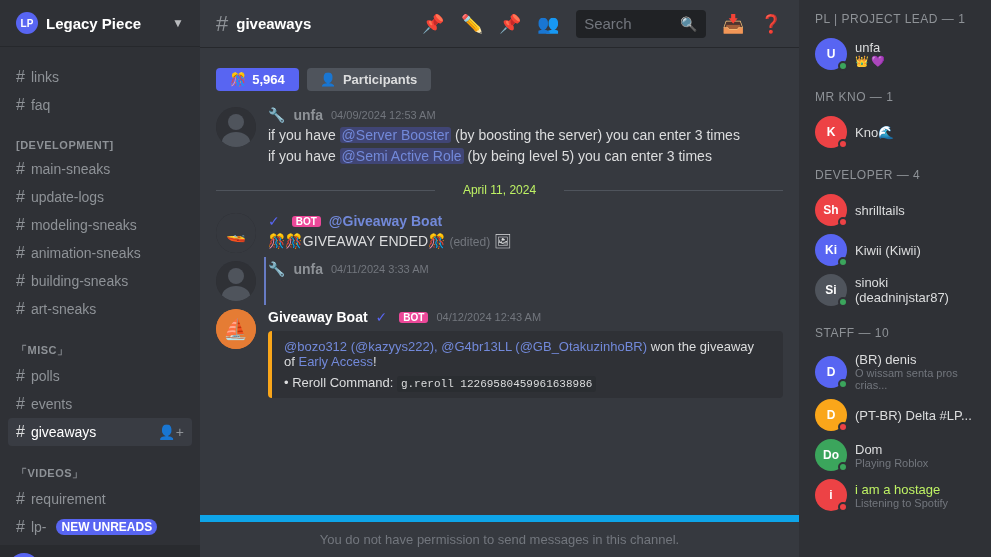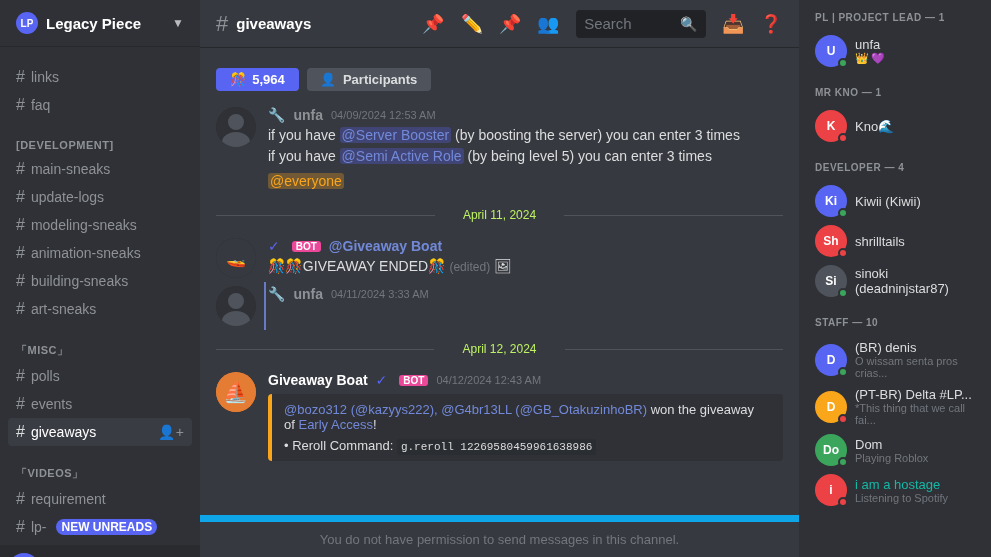--- a/index.html
+++ b/index.html
@@ -293,22 +293,22 @@
       width: 192px;
       background: #2f3136;
       overflow-y: auto;
       flex-shrink: 0;
       padding: 12px 8px;
     }
     .members-section {
       margin-bottom: 16px;
     }
     .members-section-label {
-      font-size: 10px;
-      font-weight: 700;
+      font-size: 12px;
+      font-weight: 400;
       text-transform: uppercase;
       color: #8e9297;
       padding: 0 8px;
       margin-bottom: 8px;
       letter-spacing: 0.5px;
     }
     .member-item {
       display: flex;
       align-items: center;
       gap: 8px;
@@ -474,23 +474,20 @@
       <div class="msg-body">
         <div class="msg-header">
           <span style="color:#5865f2;font-size:14px;">🔧</span>
           <span class="msg-author gray">unfa</span>
           <span class="msg-timestamp">04/09/2024 12:53 AM</span>
         </div>
         <div class="msg-text">
           if you have <span class="mention">@Server Booster</span> (by boosting the server) you can enter 3 times<br>
           if you have <span class="mention">@Semi Active Role</span> (by being level 5) you can enter 3 times
         </div>
-        <div class="msg-text" style="margin-top:4px;">
-          <span class="mention everyone">@everyone</span>
-        </div>
       </div>
     </div>
 
     <div class="date-divider">
       <div class="date-line"></div>
       <span>April 11, 2024</span>
       <div class="date-line"></div>
     </div>
 
     <div class="message-group">
@@ -523,25 +520,20 @@
       </div>
       <div class="msg-body">
         <div class="msg-header">
           <span style="color:#5865f2;font-size:14px;">🔧</span>
           <span class="msg-author gray">unfa</span>
           <span class="msg-timestamp">04/11/2024 3:33 AM</span>
         </div>
       </div>
     </div>
 
-    <div class="date-divider">
-      <div class="date-line"></div>
-      <span>April 12, 2024</span>
-      <div class="date-line"></div>
-    </div>
 
     <div class="message-group">
       <div class="avatar orange">
         <svg width="40" height="40" viewBox="0 0 40 40">
             <circle cx="20" cy="20" r="20" fill="#e57c34"></circle>
             <text x="20" y="27" text-anchor="middle" fill="#fff" font-size="20">⛵</text>
           </svg>
       </div>
       <div class="msg-body">
         <div class="msg-header">
@@ -602,40 +594,40 @@
       <div class="member-info">
         <span class="member-name">Kno🌊</span>
       </div>
     </div>
   </div>
 
   <div class="members-section">
     <div class="members-section-label">DEVELOPER — 4</div>
 
     <div class="member-item">
+      <div class="member-avatar" style="background:#ed4245;">
+        Sh
+        <div class="member-status-dot status-dnd"></div>
+      </div>
+      <div class="member-info">
+        <span class="member-name">shrilltails</span>
+      </div>
+    </div>
+
+    <div class="member-item">
       <div class="member-avatar" style="background:#5865f2;">
         Ki
         <div class="member-status-dot status-online"></div>
       </div>
       <div class="member-info">
         <span class="member-name">Kiwii (Kiwii)</span>
       </div>
     </div>
 
     <div class="member-item">
-      <div class="member-avatar" style="background:#ed4245;">
-        Sh
-        <div class="member-status-dot status-dnd"></div>
-      </div>
-      <div class="member-info">
-        <span class="member-name">shrilltails</span>
-      </div>
-    </div>
-
-    <div class="member-item">
       <div class="member-avatar" style="background:#4f545c;">
         Si
         <div class="member-status-dot status-online"></div>
       </div>
       <div class="member-info">
         <span class="member-name">sinoki (deadninjstar87)</span>
       </div>
     </div>
 
   </div>
@@ -654,40 +646,39 @@
       </div>
     </div>
 
     <div class="member-item">
       <div class="member-avatar" style="background:#faa61a;">
         D
         <div class="member-status-dot status-dnd"></div>
       </div>
       <div class="member-info">
         <span class="member-name">(PT-BR) Delta #LP...</span>
-        <span class="playing-badge">*This thing that we call fai...</span>
       </div>
     </div>
 
     <div class="member-item">
       <div class="member-avatar" style="background:#3ba55c;">
         Do
         <div class="member-status-dot status-online"></div>
       </div>
       <div class="member-info">
         <span class="member-name">Dom</span>
         <span class="playing-badge">Playing Roblox</span>
       </div>
     </div>
 
     <div class="member-item">
       <div class="member-avatar" style="background:#ed4245;">
         i
         <div class="member-status-dot status-dnd"></div>
       </div>
       <div class="member-info">
-        <span class="member-name" style="color:#14b8a6;">i am a hostage</span>
+        <span class="member-name" style="color:#bef264;">i am a hostage</span>
         <span class="playing-badge">Listening to Spotify</span>
       </div>
     </div>
   </div>
 
 </div>
 
 </body></html>

